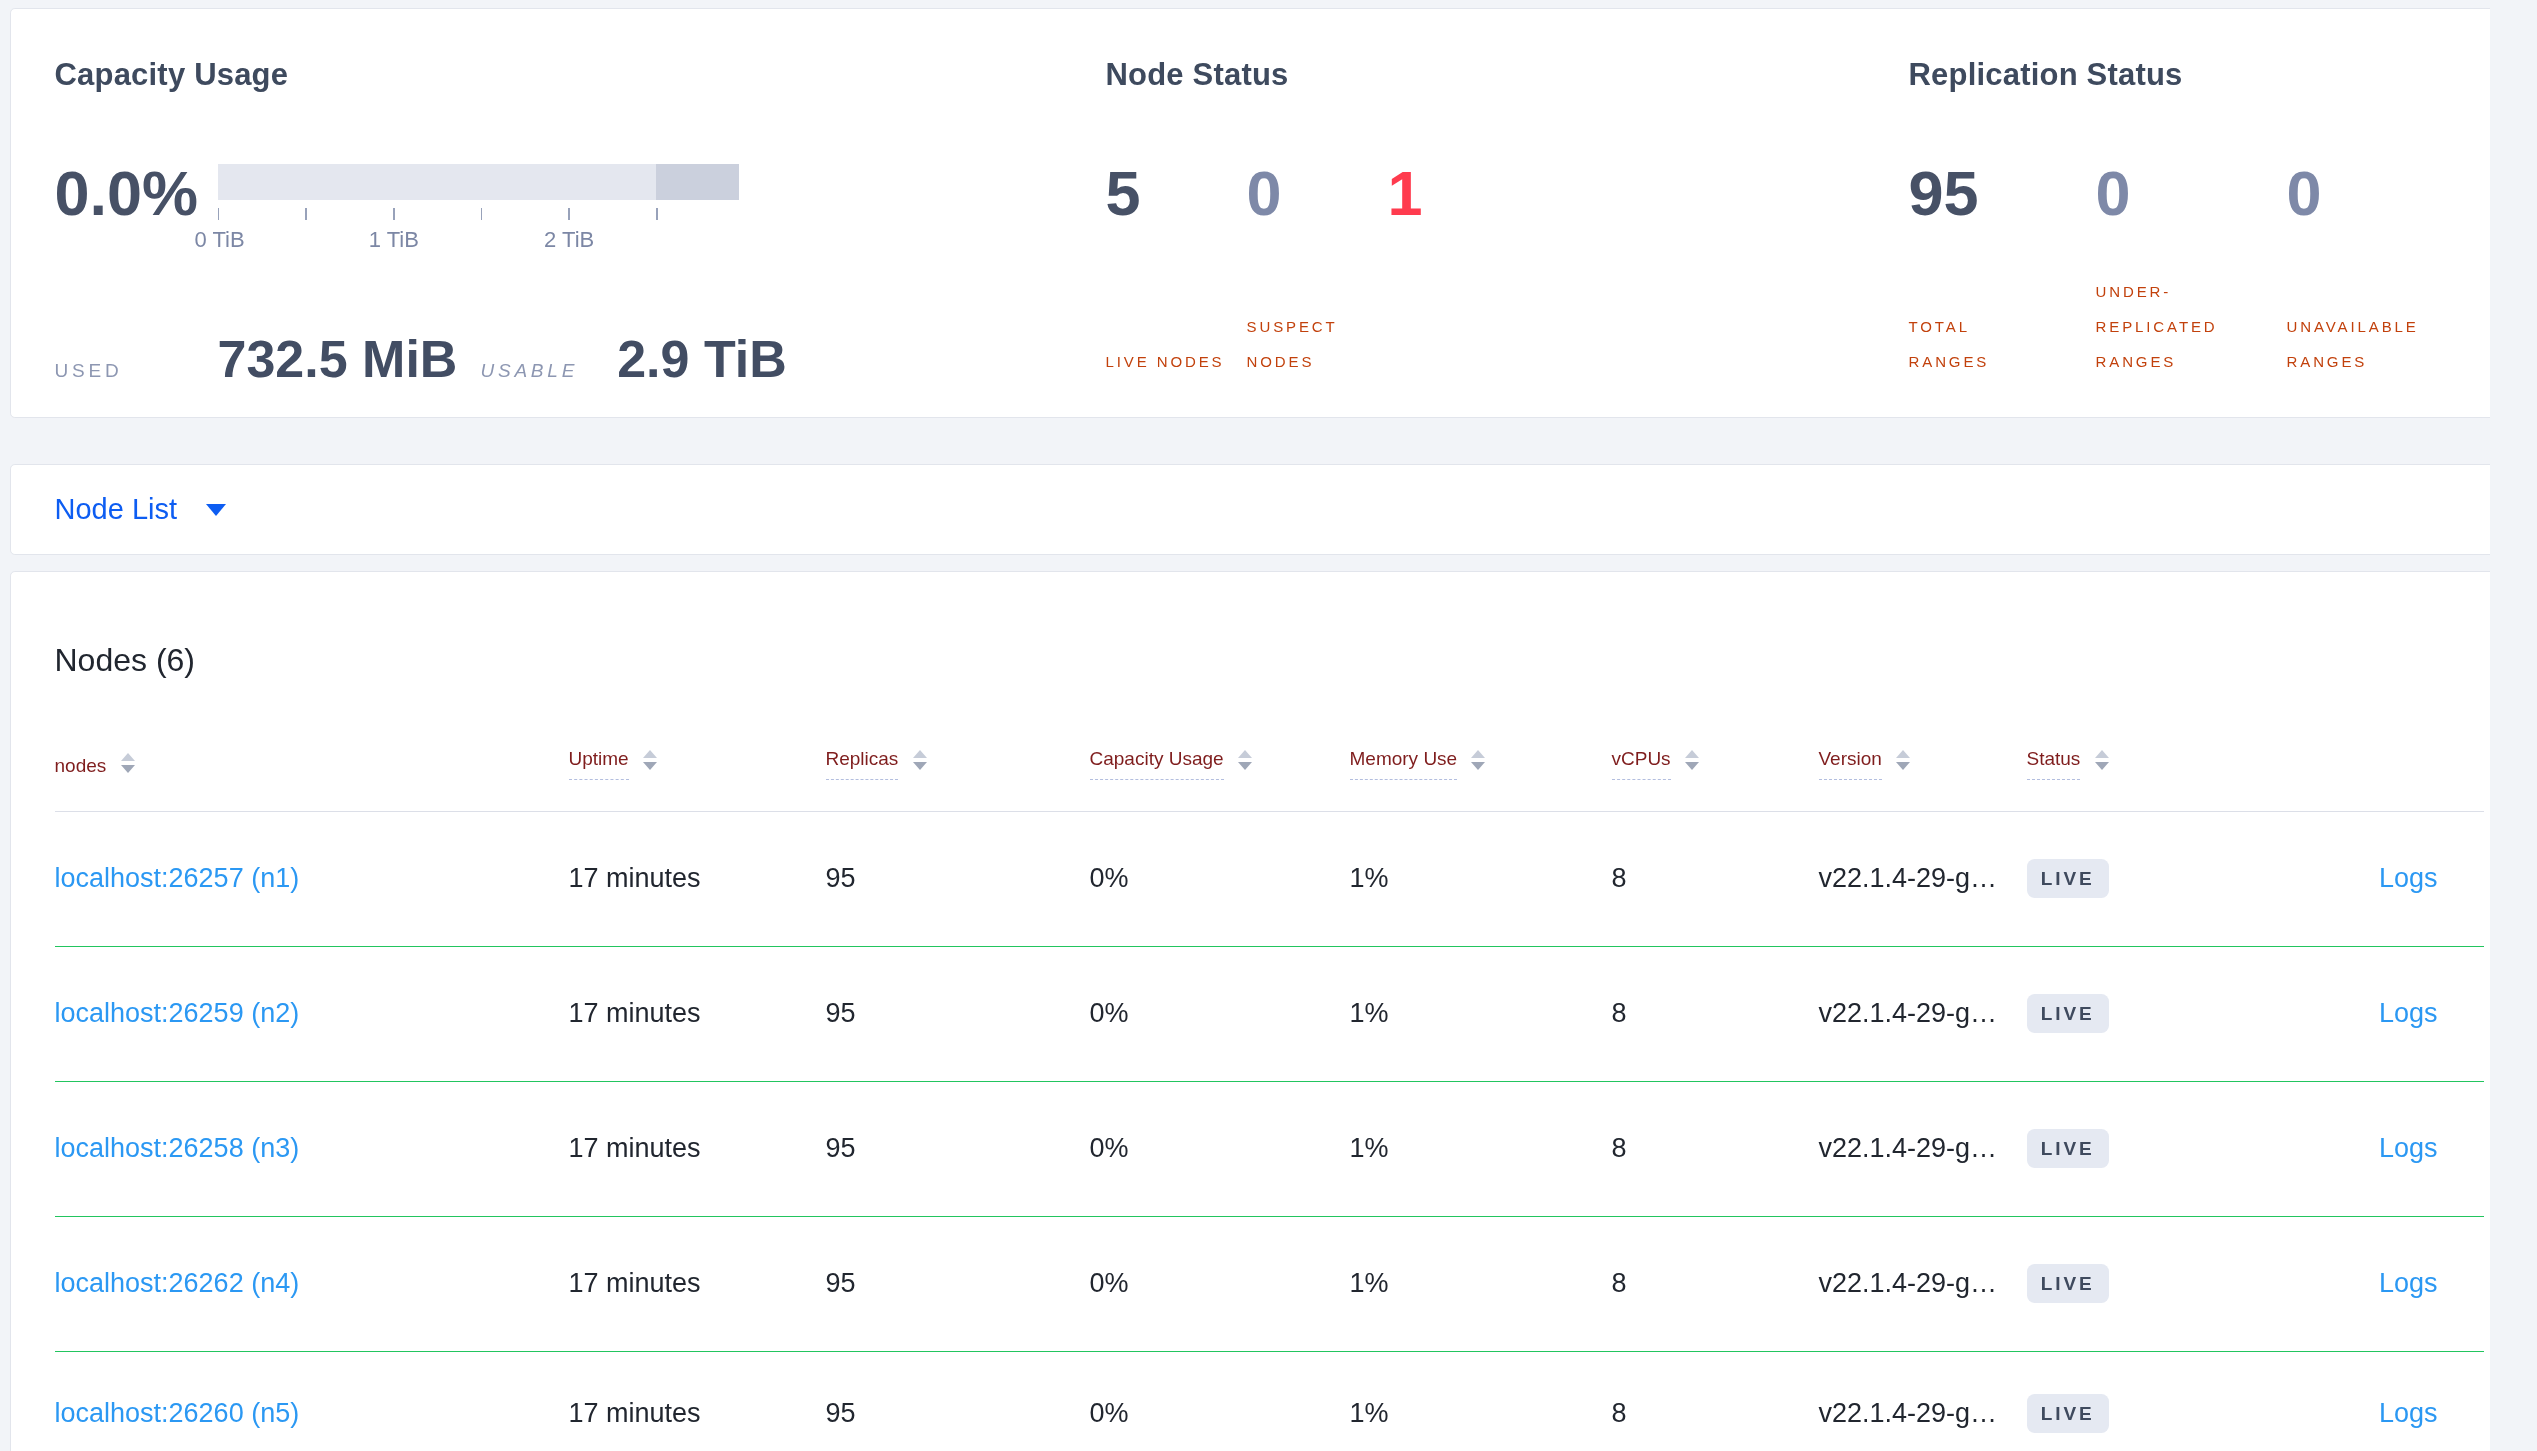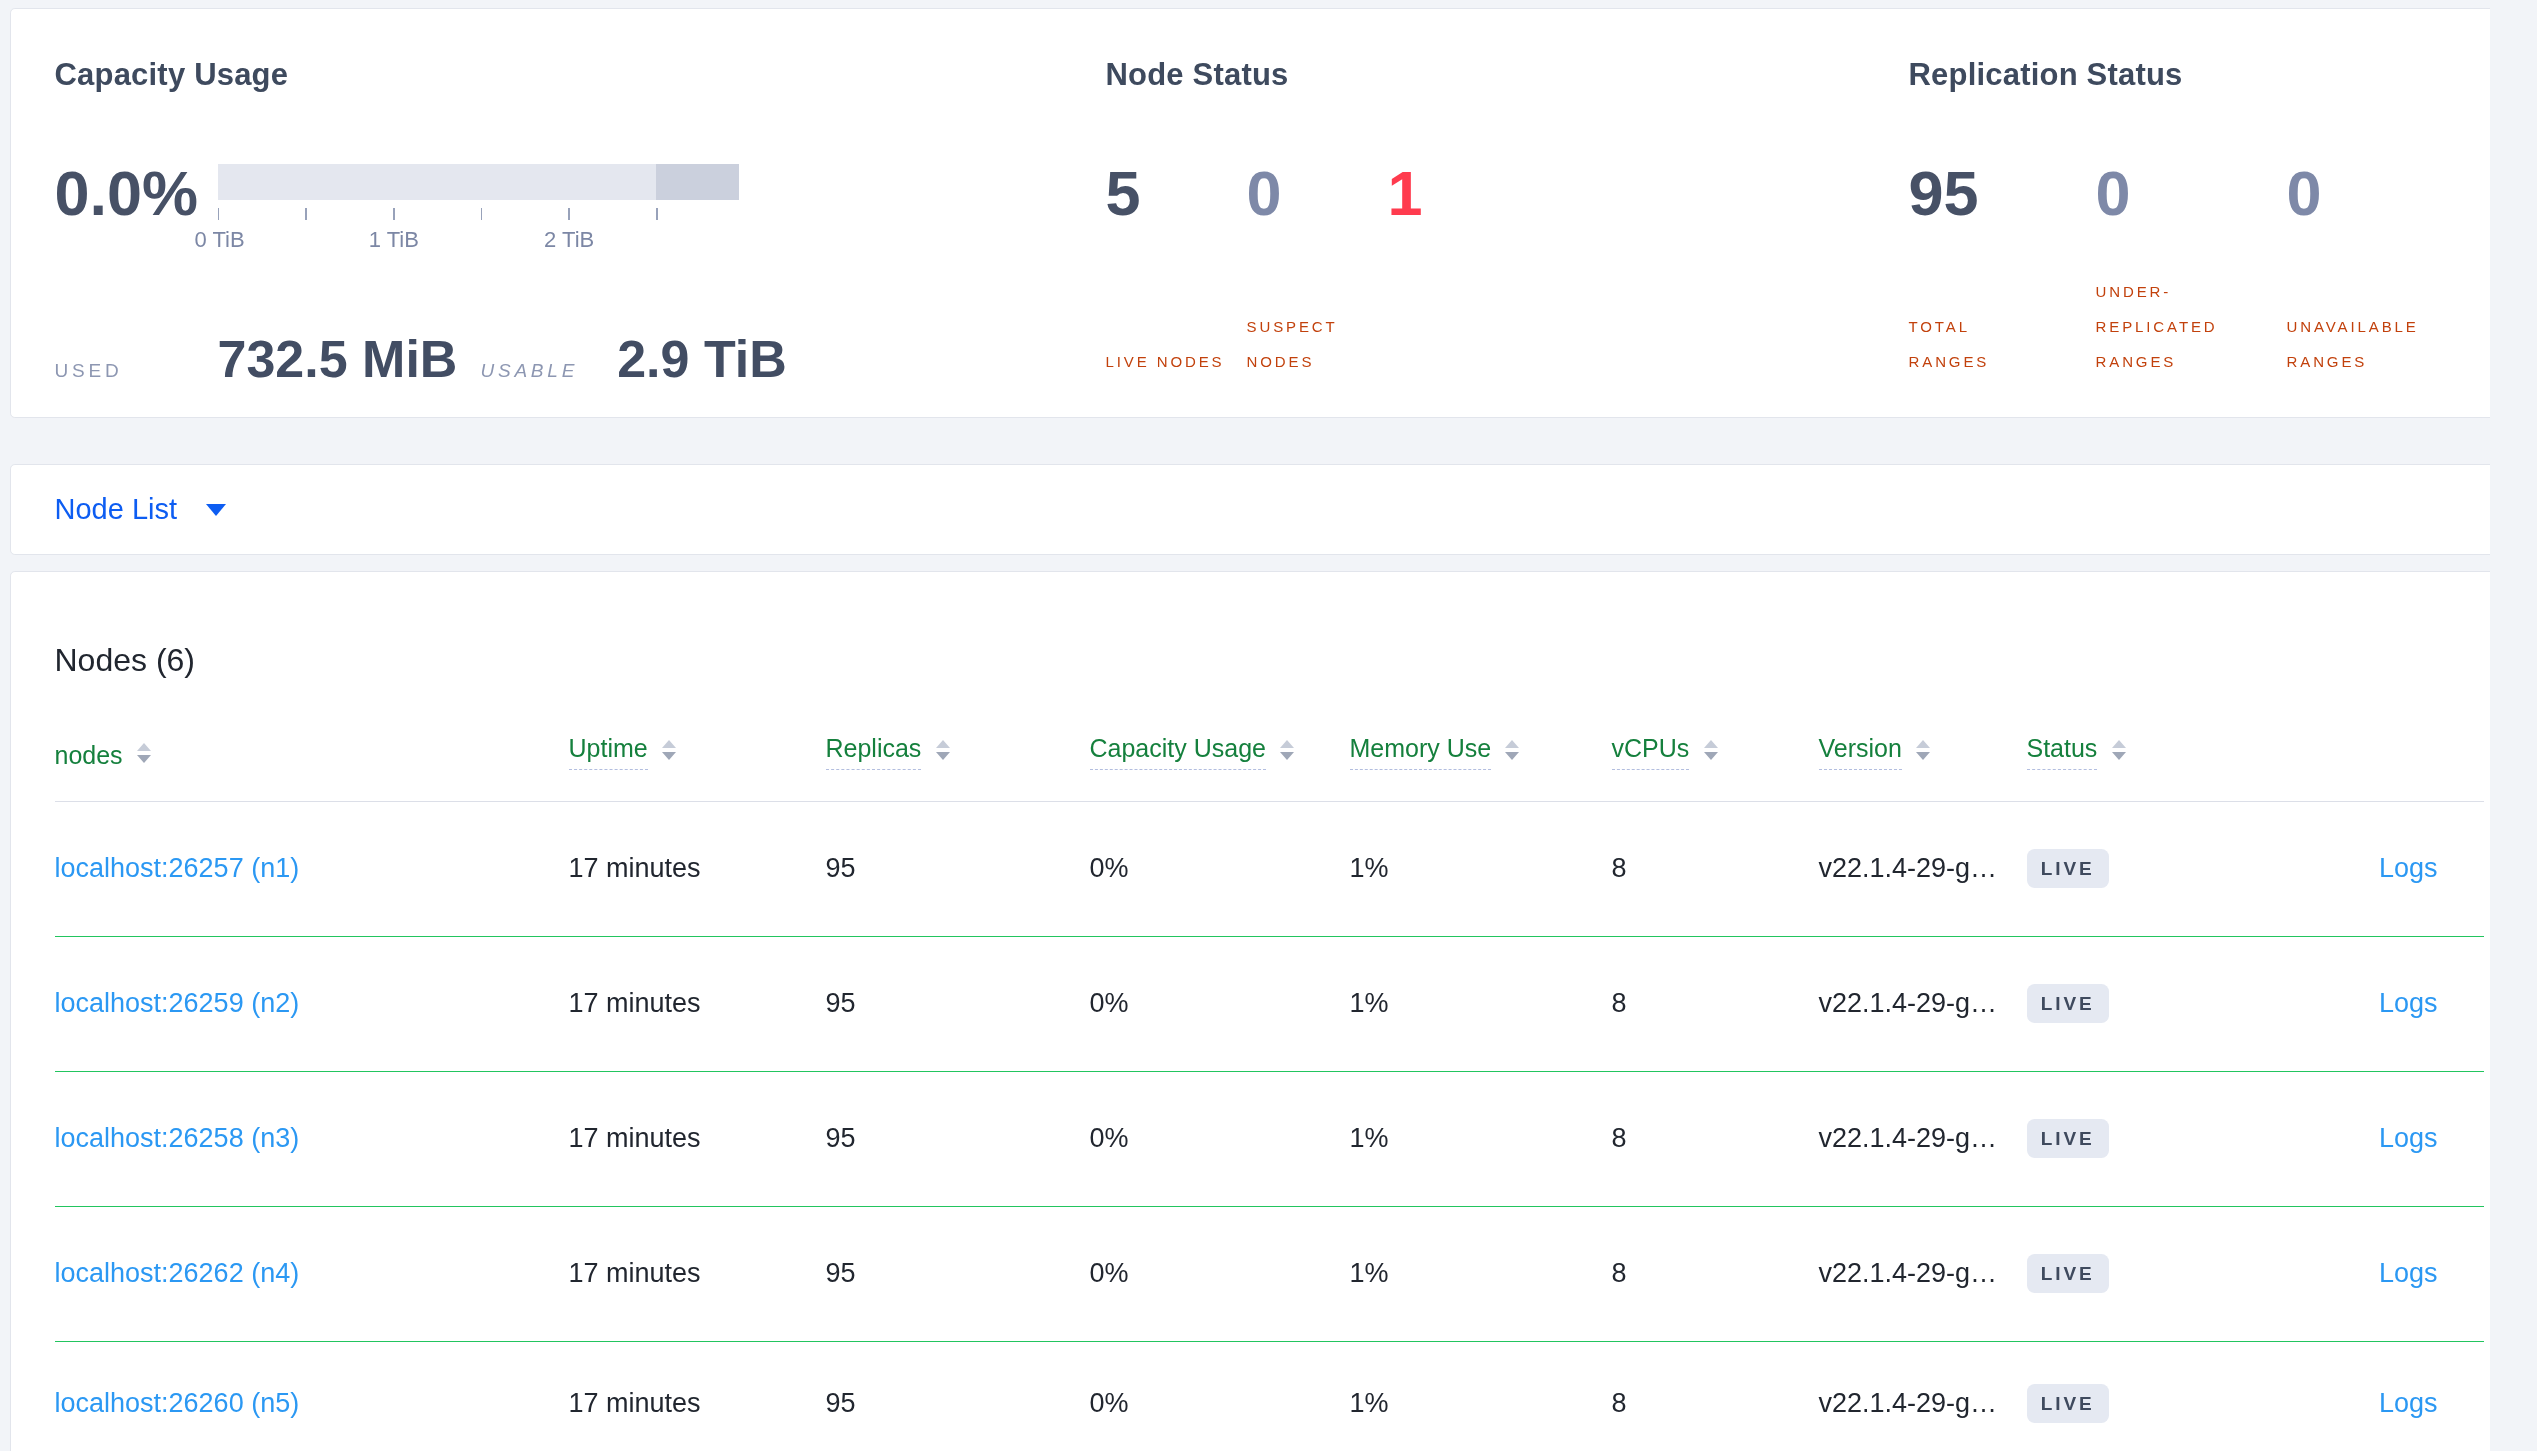--- a/index.html
+++ b/index.html
@@ -50,21 +50,21 @@
   .nodelist-bar { position:absolute; left:9.5px; top:464px; width:2519px; height:91px; display:flex; align-items:center; padding-left:44px; }
   .nodelist-dd { display:flex; align-items:center; background:none; border:none; cursor:pointer; font-family:"Liberation Sans", sans-serif; }
   .nodelist-dd .dd-label { font-size:29px; font-weight:400; color:#0d5df2; }
   .caret { width:0; height:0; border-left:10.5px solid transparent; border-right:10.5px solid transparent; border-top:12.4px solid #0d5df2; margin-left:29px; }
 
   
   .nodes-card { position:absolute; left:9.5px; top:571px; width:2519px; height:893px; padding:12px 44px; overflow:hidden; }
   .nodes-heading { margin-top:55px; font-size:32px; line-height:42px; font-weight:500; color:#21262f; }
 
   .thead { display:flex; align-items:flex-end; margin-top:53px; padding-bottom:31px; border-bottom:1px solid #dcdfe8; }
-  .th { display:flex; align-items:center; font-size:25px; color:#15803d; }
+  .th { display:flex; align-items:center; font-size:19px; color:#7f1d1d;margin-top:10px; }
   .th .th-label { line-height:29px; }
   .th.tooltip .th-label { border-bottom:1.9px dashed #b3bedf; padding-bottom:5.7px; }
   .sort-icon { display:inline-flex; flex-direction:column; gap:3.8px; margin-left:14.3px; margin-bottom:3.8px; }
   .sort-up { width:0; height:0; border-left:7.6px solid transparent; border-right:7.6px solid transparent; border-bottom:8.6px solid #c6ccd8; }
   .sort-down { width:0; height:0; border-left:7.6px solid transparent; border-right:7.6px solid transparent; border-top:8.6px solid #9fa7b7; }
 
   .trow { display:flex; align-items:center; height:135px; border-bottom:1px solid #22c55e; }
   .trow.last { height:124px; border-bottom:none;align-items:center; }
   .td { font-size:27px; color:#21262f; white-space:nowrap; }
   a.node-link, a.logs-link { color:#2b98f3; text-decoration:none; font-size:27px; }

